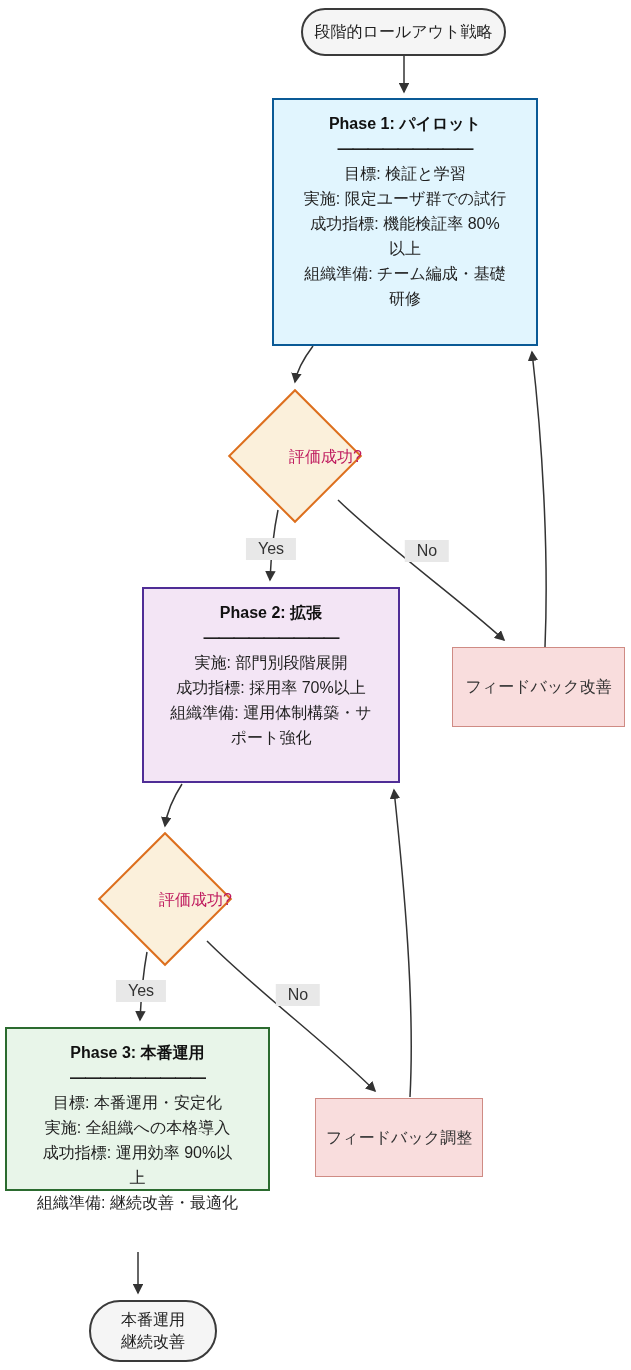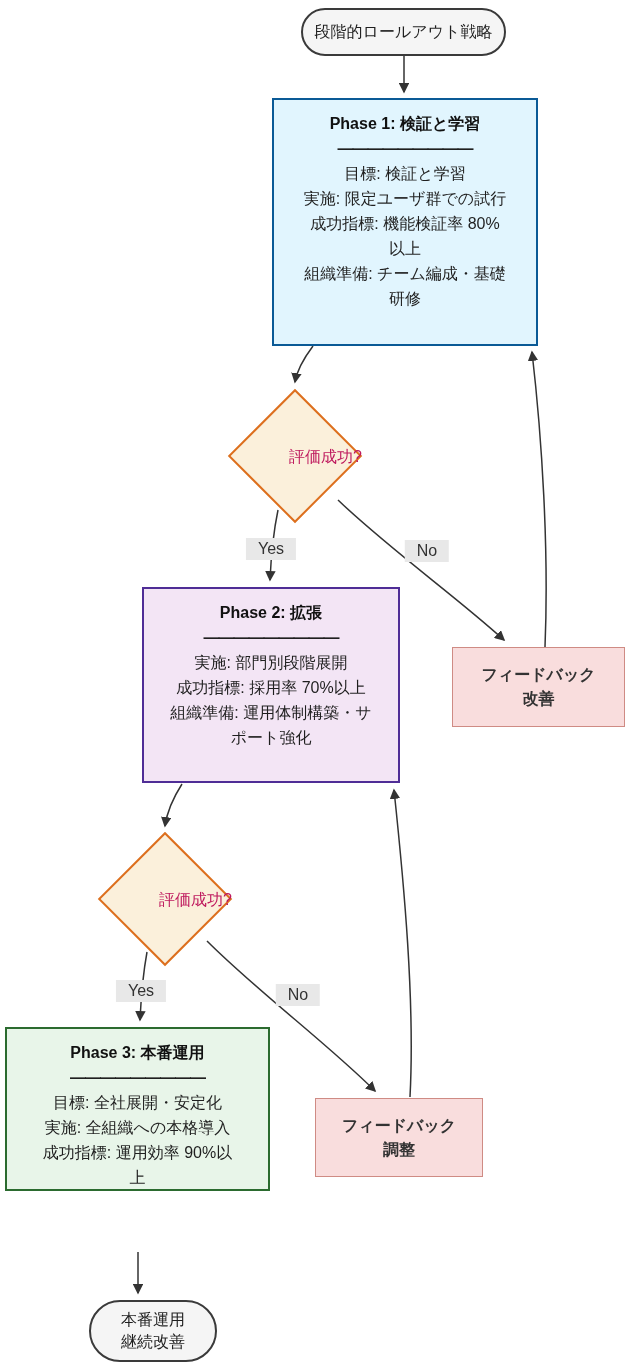--- a/index.html
+++ b/index.html
@@ -26,22 +26,22 @@
   .diamond-box{position:absolute;width:134px;height:134px;}
   .diamond-shape{position:absolute;left:50%;top:50%;width:95px;height:95px;
     transform:translate(-50%,-50%) rotate(45deg);
     border:2px solid var(--decision_stroke);background:var(--decision_fill);box-sizing:border-box;}
   .diamond-text{position:absolute;inset:0;display:flex;flex-direction:row;justify-content:flex-end;
     align-items:center;font-size:16px;line-height:25px;color:#be185d;}
   #decision1{left:228px;top:389px;}
   #decision2{left:98px;top:832px;}
 
   .feedback{position:absolute;border:1.5px solid var(--feedback_stroke);background:var(--feedback_fill);
-    display:flex;flex-direction:column;align-items:center;justify-content:center;
-    font-size:16px;line-height:24px;color:#333;box-sizing:border-box;text-align:center;font-weight:bold;}
+    display:flex;align-items:center;justify-content:center;
+    font-size:16px;line-height:24px;color:#333;box-sizing:border-box;text-align:center;}
   #feedback1-box{left:452px;top:647px;width:173px;height:80px;}
   #feedback2-box{left:315px;top:1098px;width:168px;height:79px;}
 
   .edge-label{position:absolute;transform:translate(-50%,-50%);background:var(--label_bg);
     color:#333;font-size:16px;line-height:22px;padding:0 12px;}
   #yes1{left:271px;top:549px;}
   #no1{left:427px;top:551px;}
   #yes2{left:141px;top:991px;}
   #no2{left:298px;top:995px;}
 </style>
@@ -67,21 +67,21 @@
     <path class="edge" d="M410,1097 C415,1002 404,884 394,790" marker-end="url(#arrowhead)"></path>
     <path class="edge" d="M138,1252 C138,1266 138,1280 138,1293" marker-end="url(#arrowhead)"></path>
   </svg>
 
   <div id="start-node" class="stadium">
     <span>段階的ロールアウト戦略</span>
   </div>
 
   <div id="phase1-box" class="phase">
     <div class="inner">
-      <div class="phase-title">Phase 1: 検証と学習</div>
+      <div class="phase-title">Phase 1: パイロット</div>
       <div class="sep">―――――――――</div>
       <div>目標: 検証と学習</div>
       <div>実施: 限定ユーザ群での試行</div>
       <div>成功指標: 機能検証率 80%以上</div>
       <div>組織準備: チーム編成・基礎研修</div>
     </div>
   </div>
 
   <div id="decision1" class="diamond-box">
     <div class="diamond-shape"></div>
@@ -117,23 +117,24 @@
     </div>
   </div>
 
   <div id="yes2" class="edge-label">Yes</div>
   <div id="no2" class="edge-label">No</div>
 
   <div id="phase3-box" class="phase">
     <div class="inner">
       <div class="phase-title">Phase 3: 本番運用</div>
       <div class="sep">―――――――――</div>
-      <div>目標: 全社展開・安定化</div>
+      <div>目標: 本番運用・安定化</div>
       <div>実施: 全組織への本格導入</div>
       <div>成功指標: 運用効率 90%以上</div>
+      <div>組織準備: 継続改善・最適化</div>
     </div>
   </div>
 
   <div id="feedback2-box" class="feedback">
     <span>フィードバック</span>
     <span>調整</span>
   </div>
 
   <div id="end-node" class="stadium">
     <span>本番運用</span>

